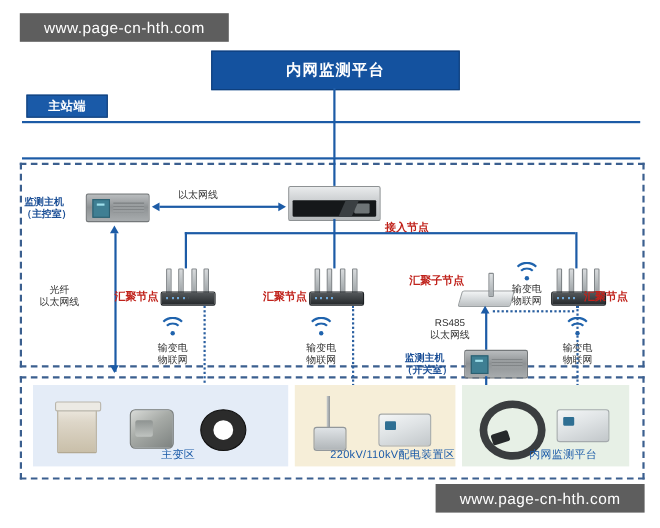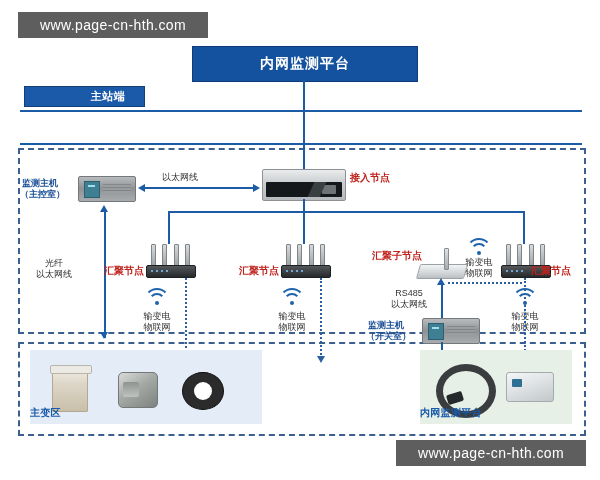--- a/index.html
+++ b/index.html
@@ -28,21 +28,20 @@
     color:#ffffff;font-size:14px;font-weight:bold;
     display:flex;align-items:center;justify-content:center;
     letter-spacing:1px;
   }
   .side-tag{
     position:absolute;left:24px;width:72px;height:19px;
     background:#1a5aa8;border:1px solid #123f78;
     color:#ffffff;font-size:11px;font-weight:bold;
     display:flex;align-items:center;justify-content:center;
     letter-spacing:.5px;
-    padding-left:47px;
   }
   #tag-master{top:86px;}
   #tag-substation{top:119px;}
 
   
   .rule{position:absolute;left:20px;width:562px;height:2px;background:#1c5ba6;}
   #rule-1{top:110px;}
   #rule-2{top:143px;}
 
   
@@ -51,22 +50,22 @@
   }
   #box-station{left:18px;top:148px;width:564px;height:182px;}
   #box-field{left:18px;top:342px;width:564px;height:90px;}
 
   
   .zone{position:absolute;top:350px;height:74px;}
   #zone-main{left:30px;width:232px;background:#e4ecf7;}
   #zone-distribution{left:268px;width:146px;background:#f6eed8;}
   #zone-switchroom{left:420px;width:152px;background:#e7f0e6;}
   .zone-label{
-    position:absolute;bottom:4px;left:0;width:100%;
-    text-align:left;font-size:10px;font-weight:bold;color:#1a5aa8;
+    position:absolute;bottom:4px;left:16px;width:100%;
+    text-align:center;font-size:10px;font-weight:normal;color:#1a5aa8;
     letter-spacing:.3px;
   }
 
   
   .ln{position:absolute;background:#1c5ba6;}
   .lnv{width:2px;}
   .lnh{height:2px;}
   .dotted-v{position:absolute;width:0;border-left:2px dotted #2a5fa0;}
   .dotted-h{position:absolute;height:0;border-top:2px dotted #2a5fa0;}
 
@@ -238,21 +237,21 @@
   <div class="side-tag" id="tag-master">主站端</div>
 
   <div class="dashed-box" id="box-station"></div>
   <div class="dashed-box" id="box-field"></div>
 
   <div class="ln lnv" style="left:303px;top:143px;height:26px;"></div>
   <div class="server" style="left:262px;top:169px;">
     <div class="face"></div>
     <div class="slant"></div>
   </div>
-  <div class="lbl lbl-red" style="left:350px;top:172px;">接入节点</div>
+  <div class="lbl lbl-red" style="left:350px;top:202px;">接入节点</div>
 
   <div class="host" style="left:78px;top:176px;">
     <div class="scr"></div>
     <div class="grill"></div>
   </div>
   <div class="lbl lbl-blue" style="left:22px;top:178px;">监测主机</div>
   <div class="lbl lbl-blue" style="left:20px;top:189px;">（主控室）</div>
 
   <div class="ln lnh" style="left:145px;top:187px;width:110px;"></div>
   <div class="arrow arr-left" style="left:138px;top:184px;"></div>
@@ -352,20 +351,28 @@
 
   <div class="arrow arr-down" style="left:100px;top:332px;"></div>
 
   <div class="zone" id="zone-main">
     <div class="eq eq-cabinet" style="left:22px;top:18px;"></div>
     <div class="eq eq-clamp" style="left:88px;top:22px;"></div>
     <div class="eq eq-ring" style="left:152px;top:22px;"></div>
     <div class="zone-label">主变区</div>
   </div>
 
+  <div class="zone" id="zone-distribution">
+    <div class="eq eq-insulator" style="left:26px;top:10px;">
+      <div class="stem"></div>
+      <div class="base"></div>
+    </div>
+    <div class="eq eq-box" style="left:76px;top:26px;"></div>
+    <div class="zone-label">220kV/110kV配电装置区</div>
+  </div>
 
   <div class="zone" id="zone-switchroom">
     <div class="eq eq-belt" style="left:16px;top:14px;"></div>
     <div class="eq eq-box" style="left:86px;top:22px;"></div>
     <div class="zone-label">内网监测平台</div>
   </div>
 
 </div>
 
 </body></html>

